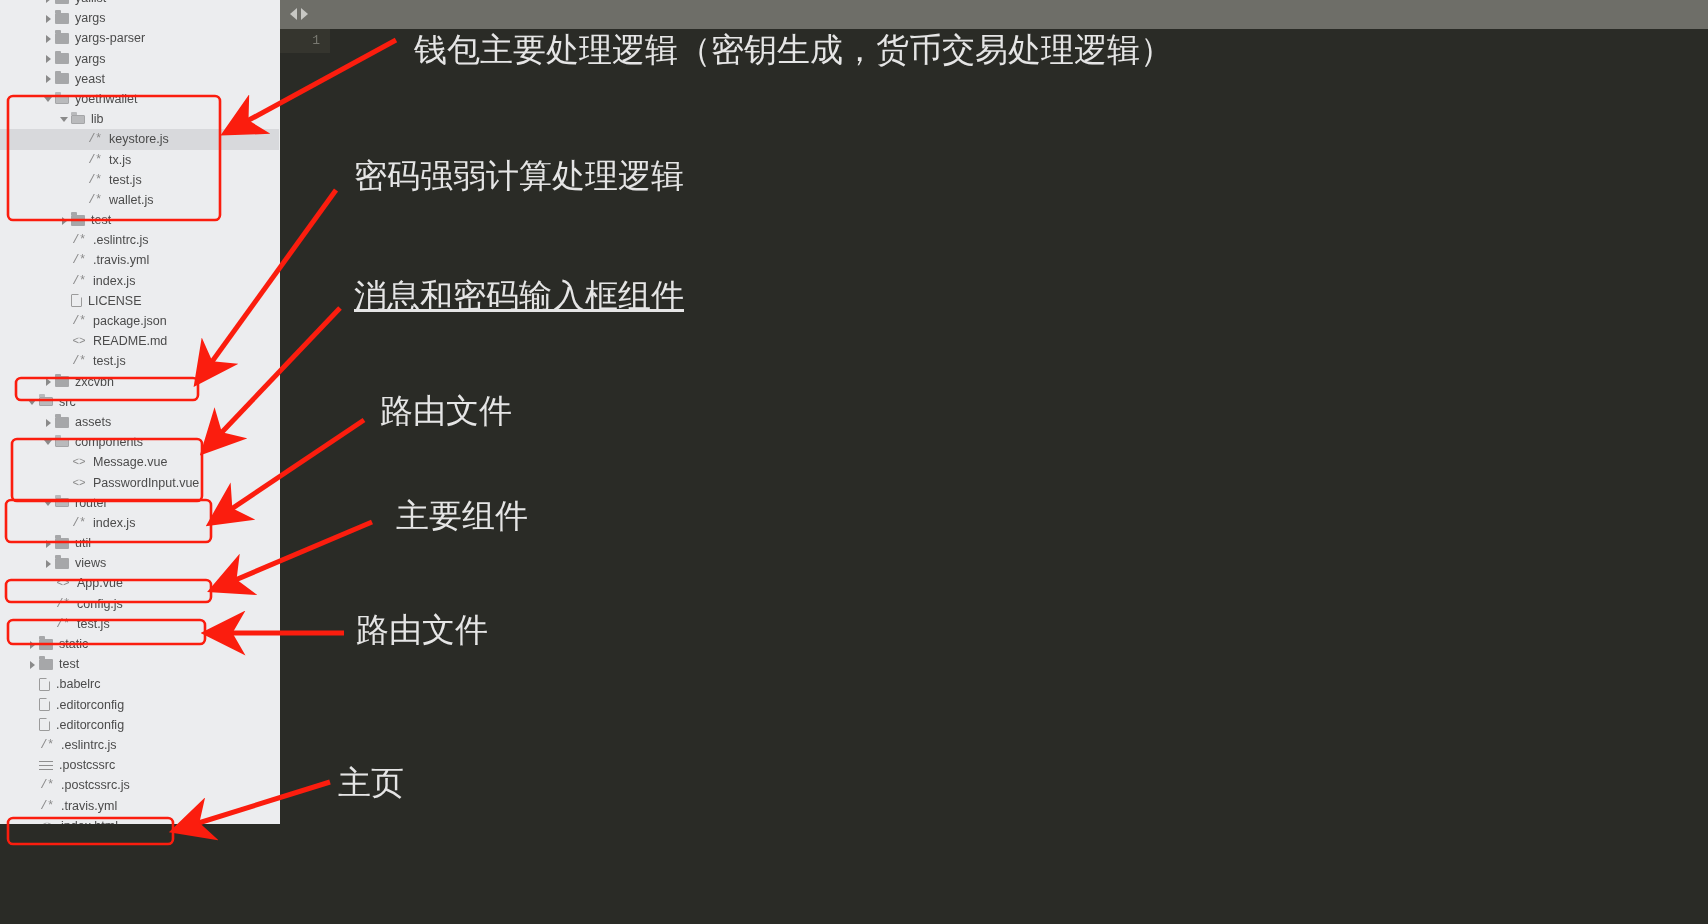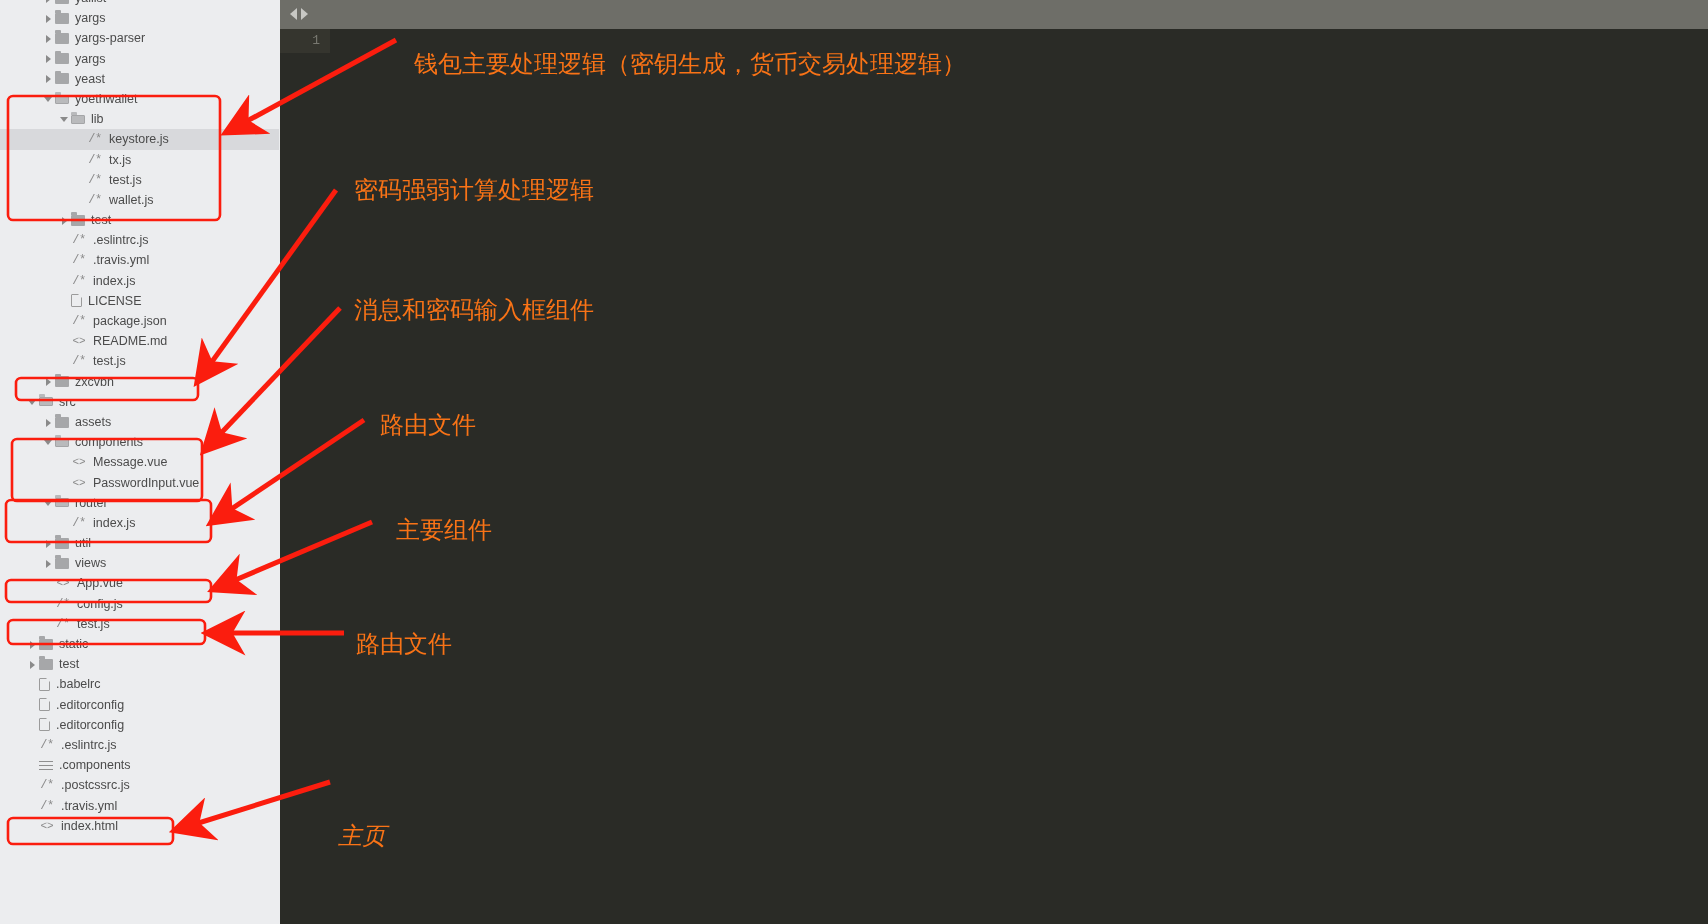--- a/index.html
+++ b/index.html
@@ -4,21 +4,21 @@
 <style>
   html,body{margin:0;padding:0;}
   body{
     width:1708px;height:924px;overflow:hidden;
     background:#2a2b26;
     font-family:"Liberation Sans","DejaVu Sans",sans-serif;
     position:relative;
   }
   
   #explorer{
-    position:absolute;left:0;top:0;width:293px;height:924px;
+    position:absolute;left:0;top:0;width:293px;height:824px;
     background:#ecedef;overflow:hidden;
   }
   #tree{position:absolute;left:0;top:-12px;width:293px;}
   .row{
     position:relative;height:20.2px;line-height:20.2px;
     white-space:nowrap;font-size:12.5px;color:#4a4a4a;
     display:flex;align-items:center;
   }
   .row.sel{background:#d8d9dc;}
   .arrow{
@@ -58,23 +58,22 @@
   #edtabs{position:absolute;left:0;top:0;width:1428px;height:29px;background:#6e6e68;}
   #navarrows{position:absolute;left:10px;top:8px;display:flex;gap:4px;align-items:center;}
   .navtri{width:0;height:0;}
   .navtri.left{border-right:7px solid #c8c8c4;border-top:6px solid transparent;border-bottom:6px solid transparent;}
   .navtri.right{border-left:7px solid #c8c8c4;border-top:6px solid transparent;border-bottom:6px solid transparent;}
   #gutter{position:absolute;left:0;top:29px;width:50px;height:24px;background:#35352e;}
   #lineno{position:absolute;left:0;top:29px;width:40px;height:24px;line-height:24px;text-align:right;color:#787870;font-size:13px;font-family:"Liberation Mono","DejaVu Sans Mono",monospace;}
   
   #overlay{position:absolute;left:0;top:0;width:1708px;height:924px;pointer-events:none;}
   .anno{
-    position:absolute;color:#f97316;font-size:24px;white-space:nowrap;
+    position:absolute;color:#e5e5e5;font-size:33px;white-space:nowrap;
     font-family:"DejaVu Sans","Liberation Sans",sans-serif;
-    margin-top:20px;
   }
 </style>
 </head>
 <body>
 
 <div id="explorer">
   <div id="tree">
       <div class="row">
         <span style="flex: 0 0 auto; width: 44px;"></span>
         <span class="arrow closed"></span>
@@ -382,21 +381,21 @@
       <div class="row">
         <span style="flex: 0 0 auto; width: 28px;"></span>
         <span class="arrow"></span>
         <span class="ico">
           <span class="list-ico">
             <i></i>
             <i></i>
             <i></i>
           </span>
         </span>
-        <span class="lbl">.components</span>
+        <span class="lbl">.postcssrc</span>
       </div>
       <div class="row">
         <span style="flex: 0 0 auto; width: 28px;"></span>
         <span class="arrow"></span>
         <span class="ico">
           <span class="js-ico">/*</span>
         </span>
         <span class="lbl">.postcssrc.js</span>
       </div>
       <div class="row">
@@ -452,18 +451,18 @@
       <line x1="340" y1="308" x2="205" y2="450" stroke="#fb1d0e" stroke-width="5" marker-end="url(#ah)"></line>
       <line x1="364" y1="420" x2="212" y2="522" stroke="#fb1d0e" stroke-width="5" marker-end="url(#ah)"></line>
       <line x1="372" y1="522" x2="214" y2="589" stroke="#fb1d0e" stroke-width="5" marker-end="url(#ah)"></line>
       <line x1="344" y1="633" x2="208" y2="633" stroke="#fb1d0e" stroke-width="5" marker-end="url(#ah)"></line>
       <line x1="330" y1="782" x2="176" y2="830" stroke="#fb1d0e" stroke-width="5" marker-end="url(#ah)"></line>
     </g>
 </svg>
 <div id="labels-layer">
     <div class="anno" style="left: 414px; top: 28px;">钱包主要处理逻辑（密钥生成，货币交易处理逻辑）</div>
     <div class="anno" style="left: 354px; top: 154px;">密码强弱计算处理逻辑</div>
-    <div class="anno" style="left: 354px; top: 274px;">消息和密码输入框组件</div>
+    <div class="anno" style="left: 354px; top: 274px; text-decoration: underline;">消息和密码输入框组件</div>
     <div class="anno" style="left: 380px; top: 389px;">路由文件</div>
     <div class="anno" style="left: 396px; top: 494px;">主要组件</div>
     <div class="anno" style="left: 356px; top: 608px;">路由文件</div>
-    <div class="anno" style="left: 338px; top: 800px; font-style: italic;">主页</div>
+    <div class="anno" style="left: 338px; top: 761px;">主页</div>
   </div>
 
 </body></html>

